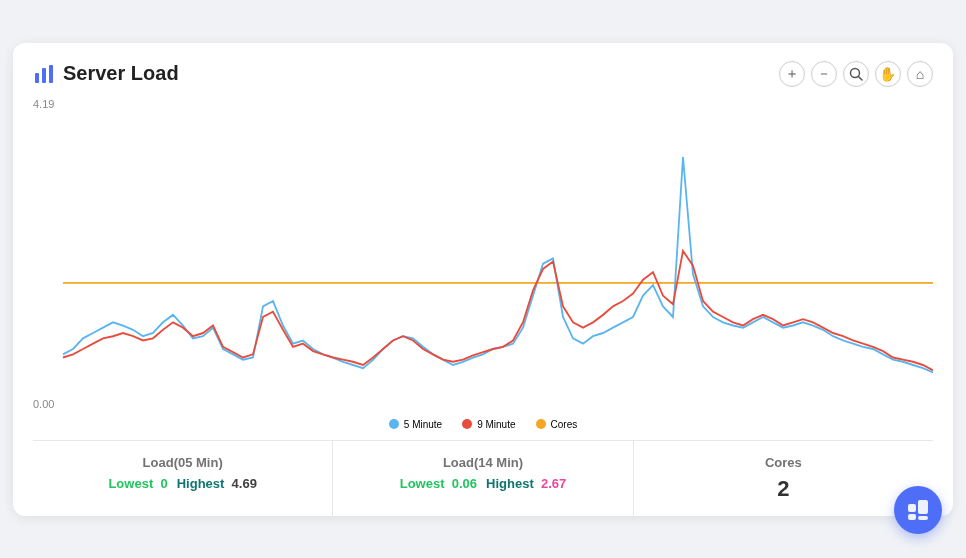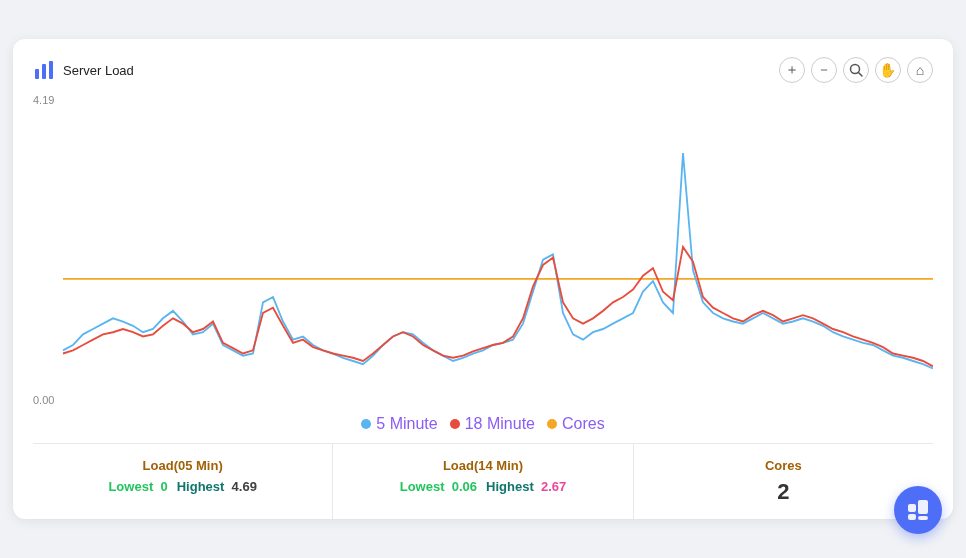--- a/index.html
+++ b/index.html
@@ -23,22 +23,22 @@
       align-items: center;
       justify-content: space-between;
       margin-bottom: 6px;
     }
     .card-title-group {
       display: flex;
       align-items: center;
       gap: 8px;
     }
     .card-title {
-      font-size: 13px;
-      font-weight: 400;
+      font-size: 20px;
+      font-weight: 700;
       color: #222;
     }
     .toolbar {
       display: flex;
       gap: 6px;
       align-items: center;
     }
     .toolbar-btn {
       width: 26px;
       height: 26px;
@@ -57,24 +57,24 @@
       width: 100%;
       height: 320px;
     }
     .chart-svg {
       width: 100%;
       height: 100%;
     }
     .legend {
       display: flex;
       justify-content: center;
-      gap: 12px;
+      gap: 20px;
       margin: 6px 0 10px 0;
-      font-size: 16px;
-      color: #8b5cf6;
+      font-size: 10px;
+      color: #000000;
     }
     .legend-item {
       display: flex;
       align-items: center;
       gap: 5px;
     }
     .legend-dot {
       width: 10px;
       height: 10px;
       border-radius: 50%;
@@ -86,21 +86,21 @@
     .stat-cell {
       flex: 1;
       padding: 14px 0;
       text-align: center;
       border-right: 1px solid #e8e8e8;
     }
     .stat-cell:last-child { border-right: none; }
     .stat-label {
       font-size: 13px;
       font-weight: 600;
-      color: #a16207;
+      color: #737373;
       margin-bottom: 6px;
     }
     .stat-values {
       display: flex;
       justify-content: center;
       align-items: center;
       gap: 9px;
       font-size: 13px;
     }
     .stat-low { color: #333; }
@@ -185,21 +185,21 @@
     </svg>
   </div>
 
   <div class="legend">
     <div class="legend-item">
       <div class="legend-dot" style="background:#5ab4f0"></div>
       <span>5 Minute</span>
     </div>
     <div class="legend-item">
       <div class="legend-dot" style="background:#e74c3c"></div>
-      <span>18 Minute</span>
+      <span>9 Minute</span>
     </div>
     <div class="legend-item">
       <div class="legend-dot" style="background:#f5a623"></div>
       <span>Cores</span>
     </div>
   </div>
 
   <div class="stats-row">
     <div class="stat-cell">
       <div class="stat-label">Load(05 Min)</div>

